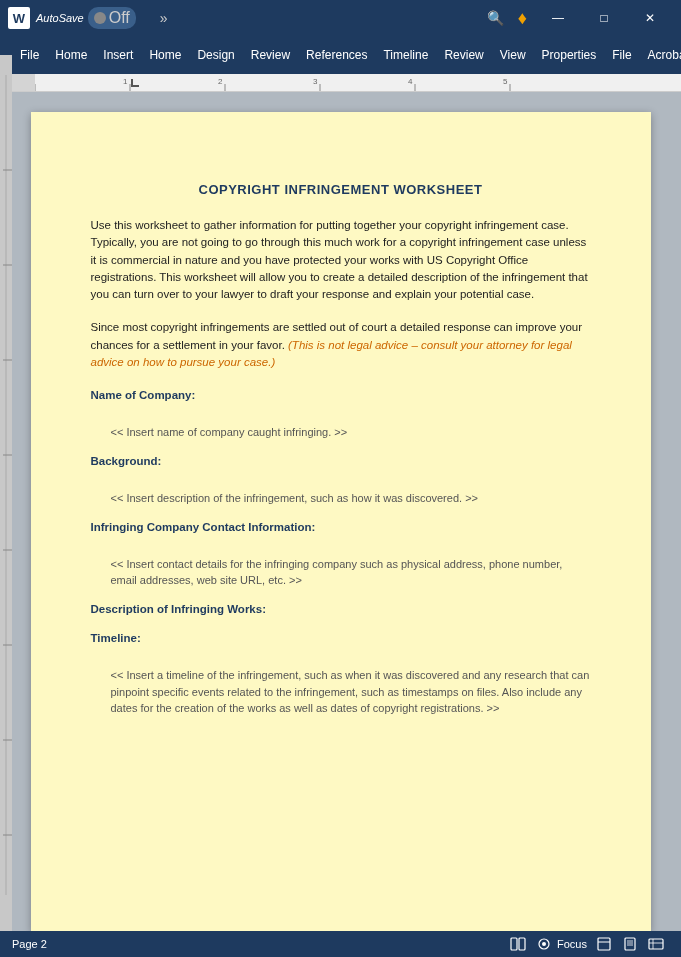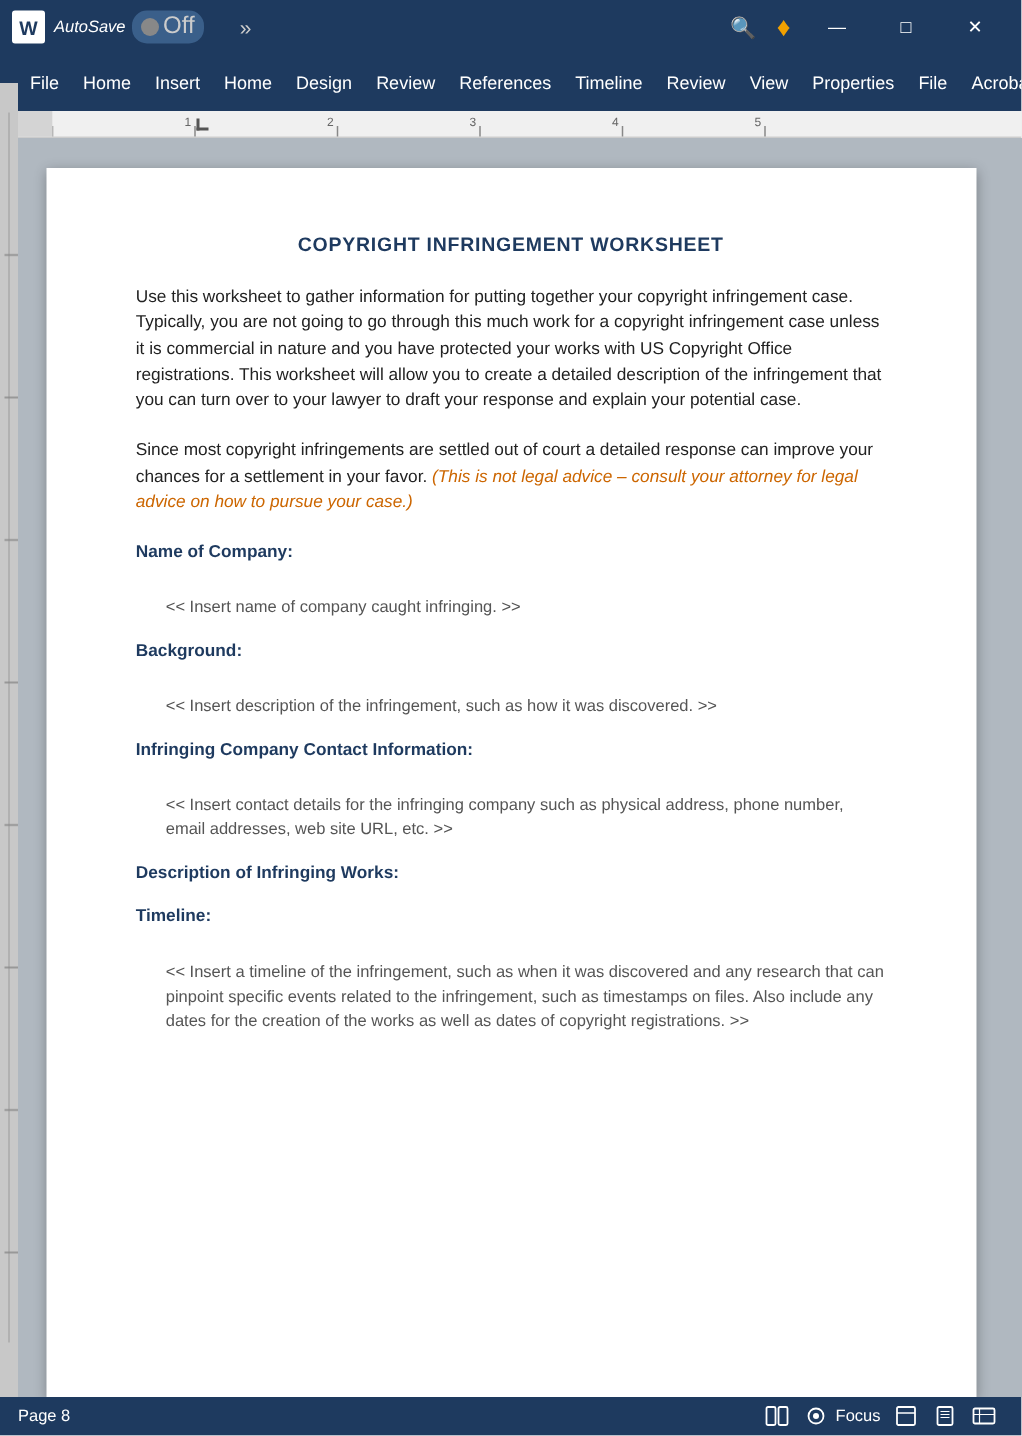--- a/index.html
+++ b/index.html
@@ -127,25 +127,25 @@
       background: #b0b8c0;
       overflow-y: auto;
       display: flex;
       flex-direction: column;
       align-items: center;
       padding: 20px 0;
     }
 
     
     .page {
-      background: #ffffff;
+      background: #fef9c3;
       width: 620px;
       min-height: 820px;
       box-shadow: 0 2px 8px rgba(0,0,0,0.3);
-      padding: 43px 60px 50px 60px;
+      padding: 70px 60px 50px 60px;
       position: relative;
     }
 
     .doc-title {
       text-align: center;
       font-size: 13px;
       font-weight: bold;
       color: #1e3a5f;
       margin-bottom: 20px;
       letter-spacing: 0.5px;
@@ -326,21 +326,21 @@
 
       <div>
         <div class="doc-label">Timeline:</div>
         <div class="doc-placeholder">&lt;&lt; Insert a timeline of the infringement, such as when it was discovered and any research that can pinpoint specific events related to the infringement, such as timestamps on files. Also include any dates for the creation of the works as well as dates of copyright registrations. &gt;&gt;</div>
       </div>
     </div>
   </div>
 </div>
 
 <div class="status-bar">
-  <span class="status-item">Page 8</span>
+  <span class="status-item">Page 2</span>
   <div class="status-spacer"></div>
   <div class="status-icon">
     <svg width="16" height="14" viewBox="0 0 16 14">
       <rect x="1" y="1" width="6" height="12" rx="1" fill="none" stroke="white" stroke-width="1.2"></rect>
       <rect x="9" y="1" width="6" height="12" rx="1" fill="none" stroke="white" stroke-width="1.2"></rect>
     </svg>
   </div>
   <div class="status-icon">
     <svg width="14" height="14" viewBox="0 0 14 14">
       <circle cx="7" cy="7" r="5" fill="none" stroke="white" stroke-width="1.2"></circle>

